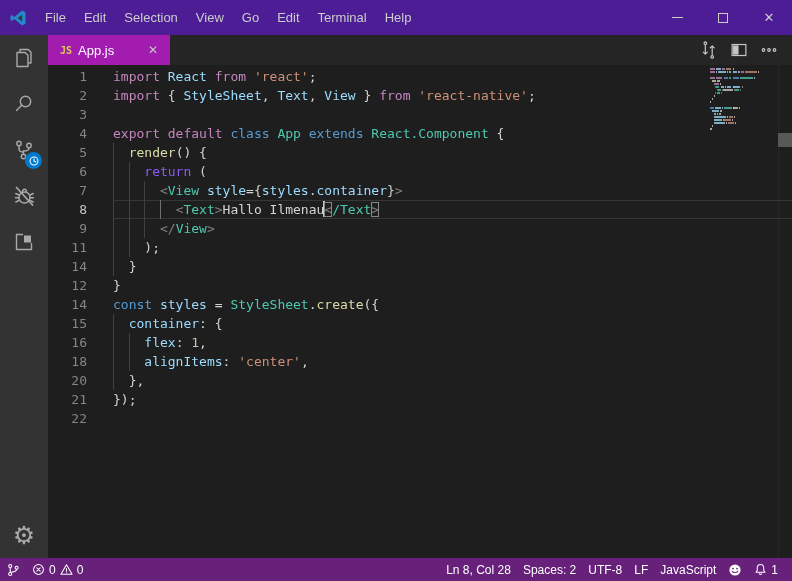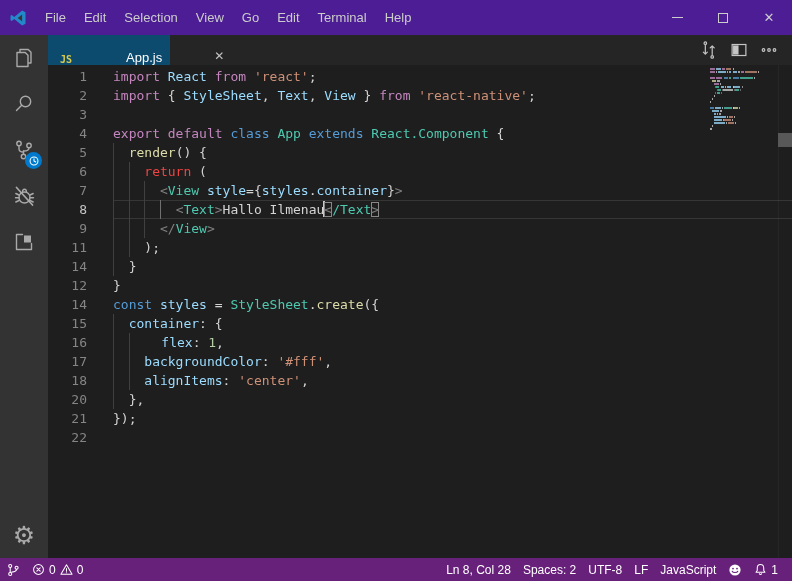--- a/index.html
+++ b/index.html
@@ -28,21 +28,21 @@
   .ab-spacer { flex:1; }
   .scm-badge { position:absolute; right:6px; bottom:4px; width:17px; height:17px; border-radius:50%; background:#007acc; display:flex; align-items:center; justify-content:center; }
   .scm-badge svg { stroke:#ffffff; stroke-width:1.2; fill:none; }
   .gear-glyph { font-size:25px; color:#a9a9a9; font-family:"DejaVu Sans",sans-serif; line-height:1; }
 
   
   .editor-col { flex:1; display:flex; flex-direction:column; min-width:0; }
 
   
   .tabbar { height:30px; background:#252526; display:flex; flex:0 0 30px; }
-  .tab { width:122px; background:#0c4a6e; display:flex; align-items:flex-end; padding:0 8px 0 12px;gap:48px; }
+  .tab { width:122px; background:#a21caf; display:flex; align-items:center; padding:0 8px 0 12px; }
   .js-badge { color:#d8cb4f; font-size:10px; font-weight:bold; margin-right:6px; font-family:"DejaVu Sans Mono",monospace; }
   .tab-label { color:#ffffff; font-size:13px; flex:1; }
   .tab-close { color:#c5c5c5; font-size:12px; padding:2px 4px; font-family:"DejaVu Sans",sans-serif; }
   .editor-actions { margin-left:auto; display:flex; align-items:center; padding-right:8px; }
   .ea-btn { width:30px; height:30px; display:flex; align-items:center; justify-content:center; }
   .ea-btn svg { stroke:#c5c5c5; fill:none; stroke-width:1.3; stroke-linecap:round; }
 
   
   .editor { position:relative; flex:1; background:#1e1e1e; overflow:hidden; }
   .lines { position:absolute; left:0; top:2px; right:0; }
@@ -206,21 +206,21 @@
             <div class="code-line">
               <div class="ln">4</div>
               <div class="code-text"><span></span><span style="color: rgb(197, 134, 192);">export </span><span style="color: rgb(197, 134, 192);">default </span><span style="color: rgb(86, 156, 214);">class </span><span style="color: rgb(78, 201, 176);">App </span><span style="color: rgb(86, 156, 214);">extends </span><span style="color: rgb(78, 201, 176);">React.Component </span><span style="color: rgb(212, 212, 212);">{</span></div>
             </div>
             <div class="code-line">
               <div class="ln">5</div>
               <div class="code-text"><span class="guide" style="left: 0ch;"></span><span>  </span><span style="color: rgb(220, 220, 170);">render</span><span style="color: rgb(212, 212, 212);">() {</span></div>
             </div>
             <div class="code-line">
               <div class="ln">6</div>
-              <div class="code-text"><span class="guide" style="left: 0ch;"></span><span class="guide" style="left: 2ch;"></span><span>    </span><span style="color: #ef4444;">return </span><span style="color: rgb(212, 212, 212);">(</span></div>
+              <div class="code-text"><span class="guide" style="left: 0ch;"></span><span class="guide" style="left: 2ch;"></span><span>    </span><span style="color: #8b5cf6;">return </span><span style="color: rgb(212, 212, 212);">(</span></div>
             </div>
             <div class="code-line">
               <div class="ln">7</div>
               <div class="code-text"><span class="guide" style="left: 0ch;"></span><span class="guide" style="left: 2ch;"></span><span class="guide" style="left: 4ch;"></span><span>      </span><span style="color: rgb(128, 128, 128);">&lt;</span><span style="color: rgb(78, 201, 176);">View</span><span style="color: rgb(212, 212, 212);"> </span><span style="color: rgb(156, 220, 254);">style</span><span style="color: rgb(212, 212, 212);">={</span><span style="color: rgb(156, 220, 254);">styles</span><span style="color: rgb(212, 212, 212);">.</span><span style="color: rgb(156, 220, 254);">container</span><span style="color: rgb(212, 212, 212);">}</span><span style="color: rgb(128, 128, 128);">&gt;</span></div>
             </div>
             <div class="code-line current">
               <div class="ln cur">8</div>
               <div class="code-text"><span class="guide" style="left: 0ch;"></span><span class="guide" style="left: 2ch;"></span><span class="guide" style="left: 4ch;"></span><span class="guide active" style="left: 6ch;"></span><span>        </span><span style="color: rgb(128, 128, 128);">&lt;</span><span style="color: rgb(78, 201, 176);">Text</span><span style="color: rgb(128, 128, 128);">&gt;</span><span style="color: rgb(212, 212, 212);">Hallo Ilmenau</span><span class="cursor"></span><span class="match" style="color: rgb(128, 128, 128);">&lt;</span><span style="color: rgb(78, 201, 176);">/Text</span><span class="match" style="color: rgb(128, 128, 128);">&gt;</span></div>
             </div>
             <div class="code-line">
@@ -242,25 +242,21 @@
             <div class="code-line">
               <div class="ln">14</div>
               <div class="code-text"><span></span><span style="color: rgb(86, 156, 214);">const </span><span style="color: rgb(156, 220, 254);">styles </span><span style="color: rgb(212, 212, 212);">= </span><span style="color: rgb(78, 201, 176);">StyleSheet</span><span style="color: rgb(212, 212, 212);">.</span><span style="color: rgb(220, 220, 170);">create</span><span style="color: rgb(212, 212, 212);">({</span></div>
             </div>
             <div class="code-line">
               <div class="ln">15</div>
               <div class="code-text"><span class="guide" style="left: 0ch;"></span><span>  </span><span style="color: rgb(156, 220, 254);">container</span><span style="color: rgb(212, 212, 212);">: {</span></div>
             </div>
             <div class="code-line">
               <div class="ln">16</div>
-              <div class="code-text"><span class="guide" style="left: 0ch;"></span><span class="guide" style="left: 2ch;"></span><span>    </span><span style="color: rgb(156, 220, 254); margin-left: 17px;">flex</span><span style="color: rgb(212, 212, 212);">: </span><span style="color: rgb(181, 206, 168);">1</span><span style="color: rgb(212, 212, 212);">,</span></div>
-            </div>
-            <div class="code-line">
-              <div class="ln">17</div>
-              <div class="code-text"><span class="guide" style="left: 0ch;"></span><span class="guide" style="left: 2ch;"></span><span>    </span><span style="color: rgb(156, 220, 254);">backgroundColor</span><span style="color: rgb(212, 212, 212);">: </span><span style="color: rgb(206, 145, 120);">'#fff'</span><span style="color: rgb(212, 212, 212);">,</span></div>
+              <div class="code-text"><span class="guide" style="left: 0ch;"></span><span class="guide" style="left: 2ch;"></span><span>    </span><span style="color: rgb(156, 220, 254);">flex</span><span style="color: rgb(212, 212, 212);">: </span><span style="color: rgb(181, 206, 168);">1</span><span style="color: rgb(212, 212, 212);">,</span></div>
             </div>
             <div class="code-line">
               <div class="ln">18</div>
               <div class="code-text"><span class="guide" style="left: 0ch;"></span><span class="guide" style="left: 2ch;"></span><span>    </span><span style="color: rgb(156, 220, 254);">alignItems</span><span style="color: rgb(212, 212, 212);">: </span><span style="color: rgb(206, 145, 120);">'center'</span><span style="color: rgb(212, 212, 212);">,</span></div>
             </div>
             <div class="code-line">
               <div class="ln">20</div>
               <div class="code-text"><span class="guide" style="left: 0ch;"></span><span>  </span><span style="color: rgb(212, 212, 212);">},</span></div>
             </div>
             <div class="code-line">

